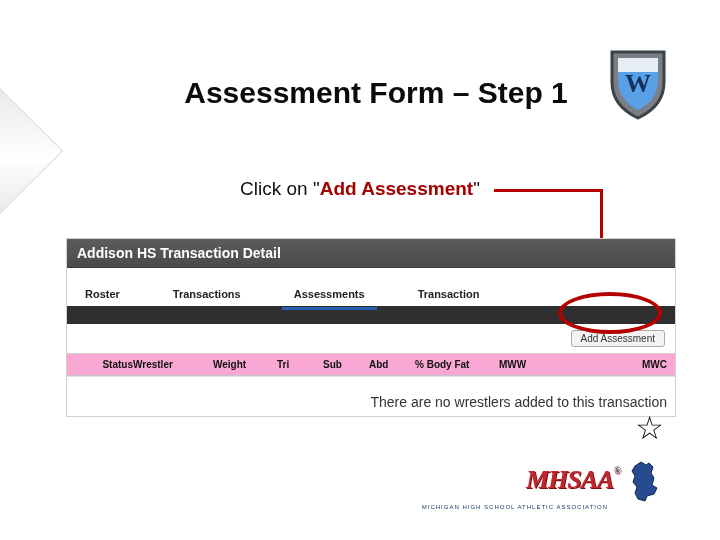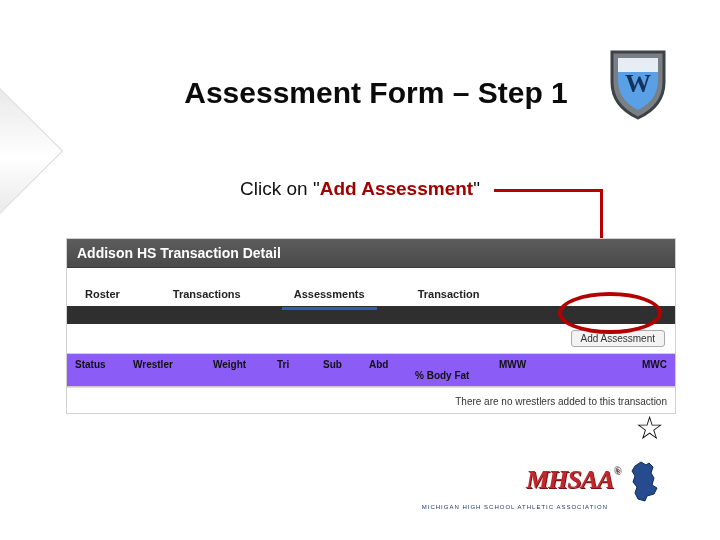--- a/index.html
+++ b/index.html
@@ -77,21 +77,21 @@
   }
 
   
   .shot{
     position:absolute;
     top:238px;
     left:66px;
     width:608px;
     border:1px solid #d0d0d0;
     font-size:12px;
-    background:#8b5cf6;
+    background:#f9a8d4;
   }
   .shot .hdr{
     background:linear-gradient(#5c5c5c,#4a4a4a);
     color:#fff;
     padding:6px 10px;
     font-size:14px;
     font-weight:600;
     border-bottom:1px solid #3a3a3a;
   }
   .shot .nav{
@@ -141,34 +141,34 @@
   }
   .tbl-head{
     display:flex;
     font-size:10px;
     font-weight:700;
     color:#111;
     padding:5px 8px;
     border-bottom:1px solid #c7c7c7;
   }
   .tbl-head span{display:block;}
-  .c-status{width:58px;}
+  .c-status{width:58px;text-align:right;}
   .c-wrestler{width:80px;}
   .c-weight{width:64px;}
   .c-tri{width:46px;}
   .c-sub{width:46px;}
   .c-abd{width:46px;}
-  .c-bf{width:84px;margin-top:11px;}
+  .c-bf{width:84px;}
   .c-mww{width:58px;}
   .c-mwc{width:1px; flex:1; text-align:right;}
   .tbl-empty{
-    font-size:10px;
+    font-size:14px;
     text-align:right;
     color:#333;
-    padding:8px 8px 6px 8px;
+    padding:17px 8px 6px 8px;
     border-top:1px solid #e0e0e0;
     background:#fff;
   }
 
   
   .circle-callout{
     position:absolute;
     top:292px;
     left:558px;
     width:96px;

